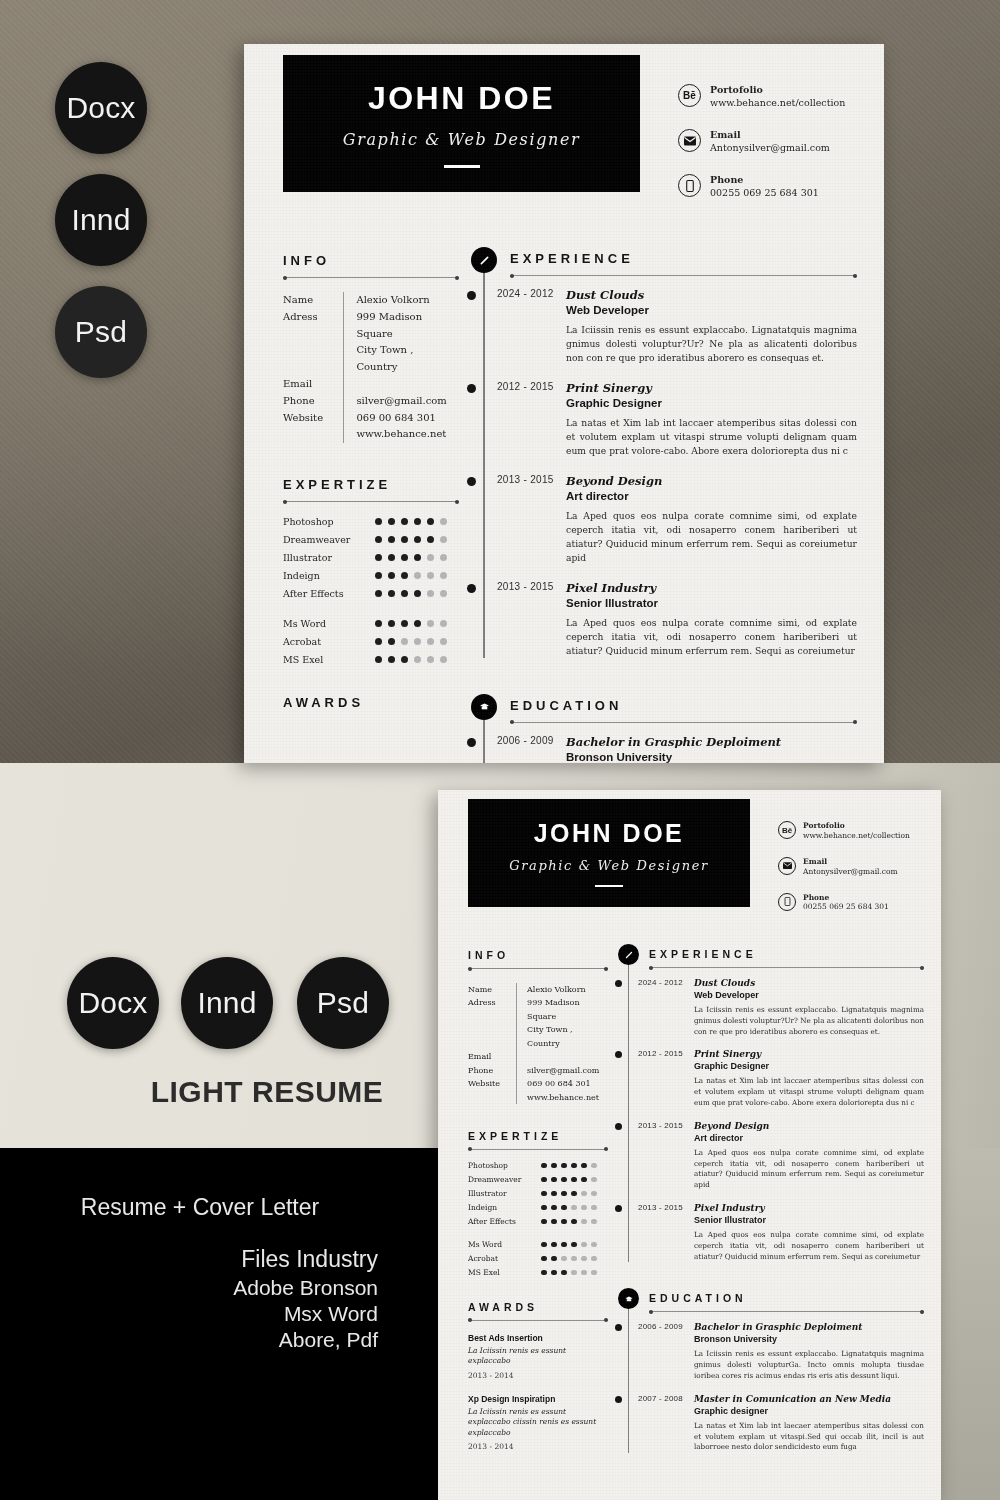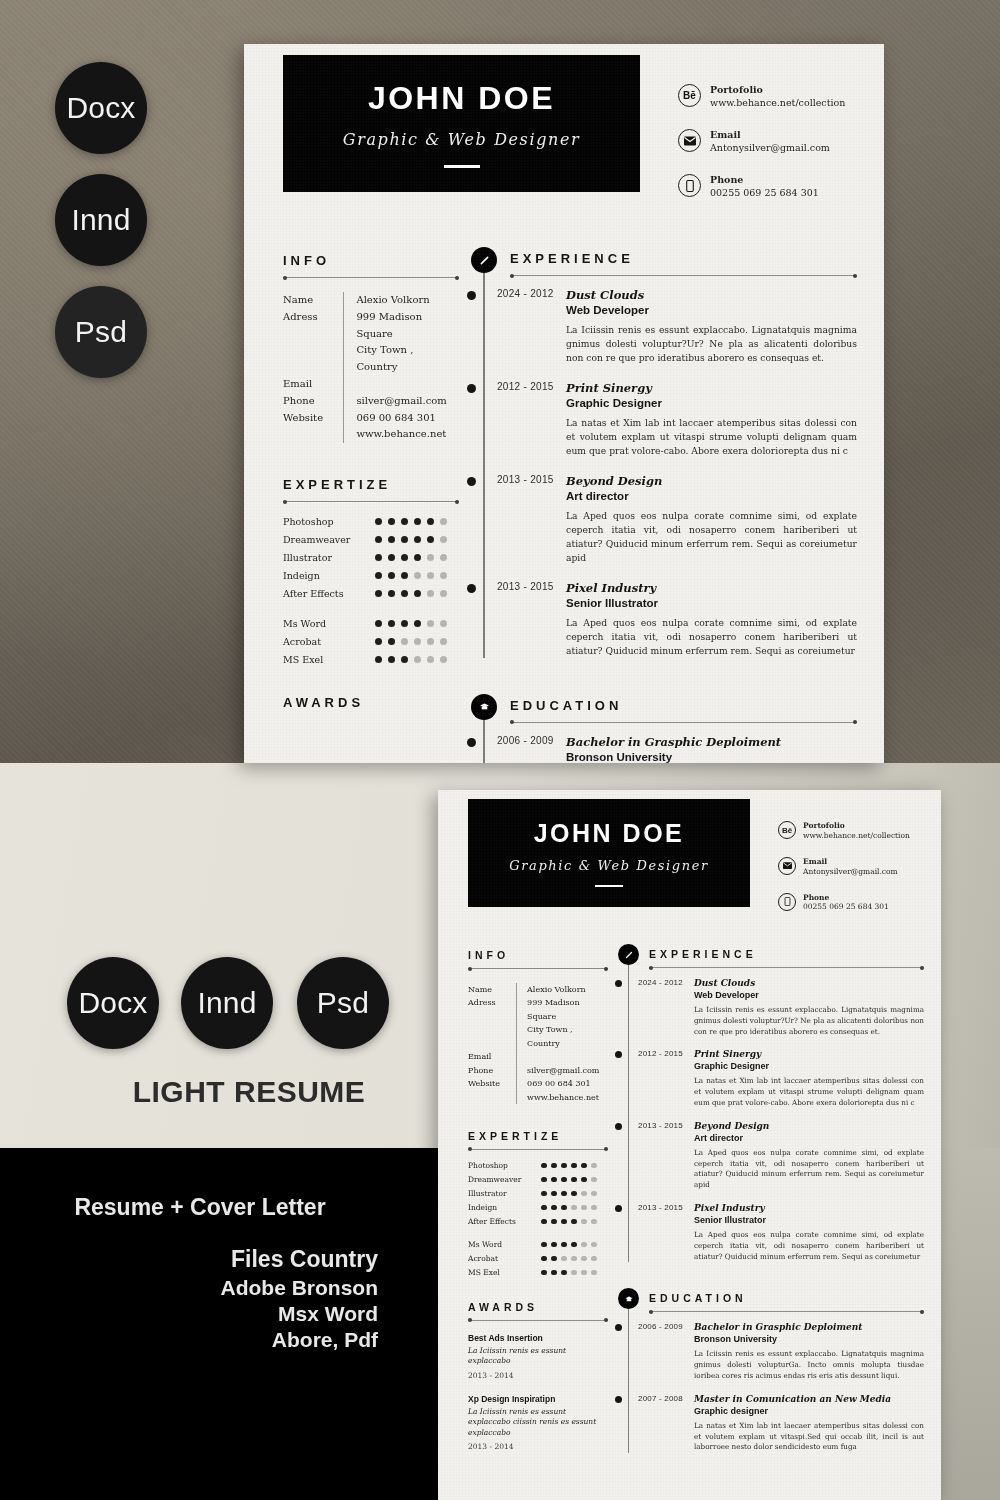--- a/index.html
+++ b/index.html
@@ -54,28 +54,28 @@
   .b1 { top: 62px; }
   .b2 { top: 174px; }
   .b3 { top: 286px; background: #232323; }
 
   .badge-bot { width: 92px; height: 92px; font-size: 30px; top: 957px; }
   .bb1 { left: 67px; }
   .bb2 { left: 181px; }
   .bb3 { left: 297px; }
 
   .light-resume {
-    position: absolute; top: 1075px; left: 51px; width: 396px;
+    position: absolute; top: 1075px; left: 69px; width: 396px;
     text-align: center;
     font-size: 30px; font-weight: bold; color: #2c2c2c;
     letter-spacing: .5px;
   }
 
   
-  .blk-txt { position: absolute; color: #e8e8e8; font-weight: 700; }
+  .blk-txt { position: absolute; color: #e8e8e8; font-weight: 400; }
   .bt-title { top: 1194px; left: 0; width: 400px; text-align: center; font-size: 23px; }
   .bt-files { top: 1246px; left: 0; width: 400px; text-align: right; padding-right: 22px; font-size: 23px; }
   .bt-l1 { top: 1276px; left: 0; width: 400px; text-align: right; padding-right: 22px; font-size: 21px; }
   .bt-l2 { top: 1302px; left: 0; width: 400px; text-align: right; padding-right: 22px; font-size: 21px; }
   .bt-l3 { top: 1328px; left: 0; width: 400px; text-align: right; padding-right: 22px; font-size: 21px; }
 
   
   .page {
     position: absolute;
     background: #f2f1ee;
@@ -282,21 +282,21 @@
 <div class="badge badge-bot bb2">
     <span>Innd</span>
   </div>
 <div class="badge badge-bot bb3">
     <span>Psd</span>
   </div>
 
 <div class="light-resume">LIGHT RESUME</div>
 
 <div class="blk-txt bt-title">Resume + Cover Letter</div>
-<div class="blk-txt bt-files">Files Country</div>
+<div class="blk-txt bt-files">Files Industry</div>
 <div class="blk-txt bt-l1">Adobe Bronson</div>
 <div class="blk-txt bt-l2">Msx Word</div>
 <div class="blk-txt bt-l3">Abore, Pdf</div>
 
 <div class="page page-a">
   <div class="pg-inner">
 
     <div class="hdr-black">
       <div class="hdr-name">JOHN DOE</div>
       <div class="hdr-role">Graphic  &amp;   Web  Designer</div>

